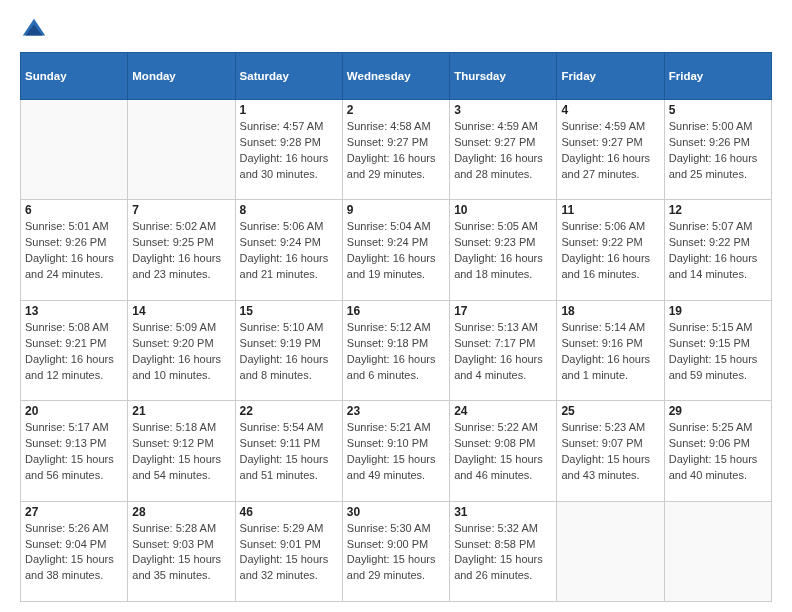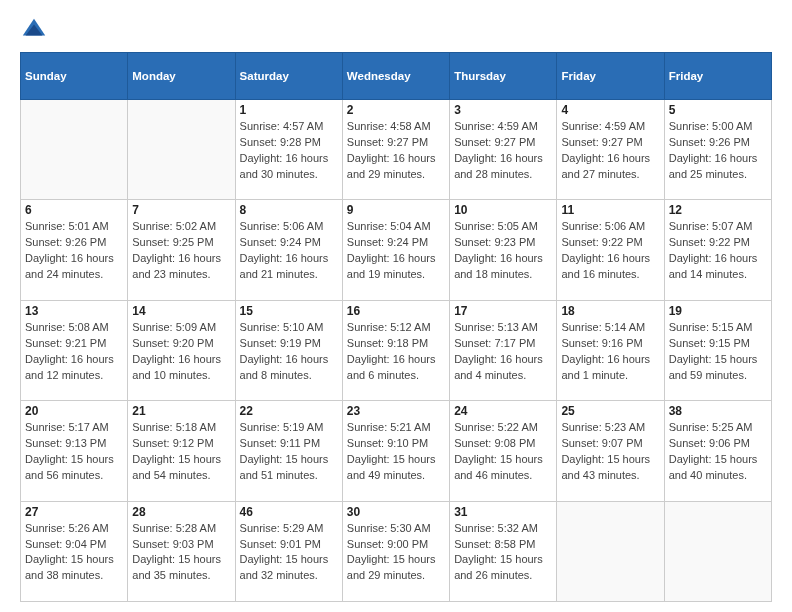--- a/index.html
+++ b/index.html
@@ -285,21 +285,21 @@
           </td>
           <td>
             <span class="day-number">21</span>
             <div class="day-info">Sunrise: 5:18 AM
 Sunset: 9:12 PM
 Daylight: 15 hours
 and 54 minutes.</div>
           </td>
           <td>
             <span class="day-number">22</span>
-            <div class="day-info">Sunrise: 5:19 AM
+            <div class="day-info">Sunrise: 5:54 AM
 Sunset: 9:11 PM
 Daylight: 15 hours
 and 51 minutes.</div>
           </td>
           <td>
             <span class="day-number">23</span>
             <div class="day-info">Sunrise: 5:21 AM
 Sunset: 9:10 PM
 Daylight: 15 hours
 and 49 minutes.</div>
@@ -312,21 +312,21 @@
 and 46 minutes.</div>
           </td>
           <td>
             <span class="day-number">25</span>
             <div class="day-info">Sunrise: 5:23 AM
 Sunset: 9:07 PM
 Daylight: 15 hours
 and 43 minutes.</div>
           </td>
           <td>
-            <span class="day-number">38</span>
+            <span class="day-number">29</span>
             <div class="day-info">Sunrise: 5:25 AM
 Sunset: 9:06 PM
 Daylight: 15 hours
 and 40 minutes.</div>
           </td>
         </tr>
         <tr class="last-row">
           <td>
             <span class="day-number">27</span>
             <div class="day-info">Sunrise: 5:26 AM

